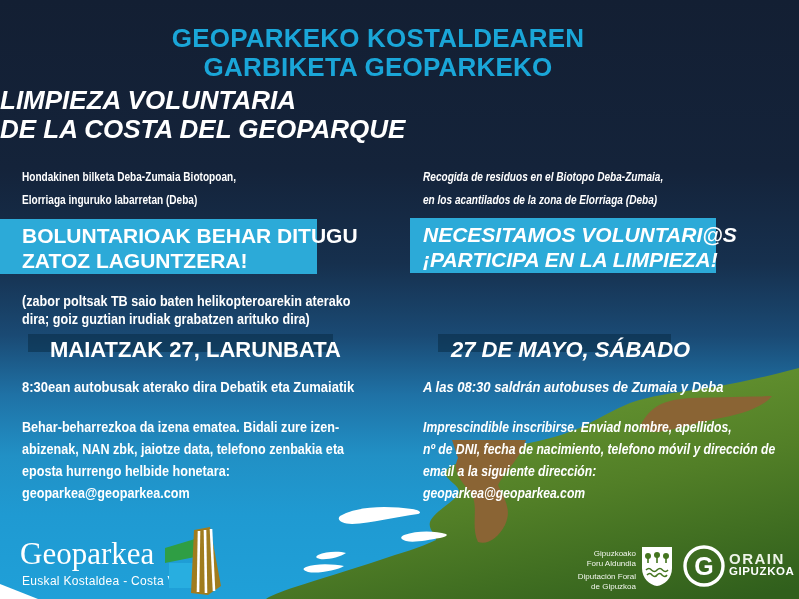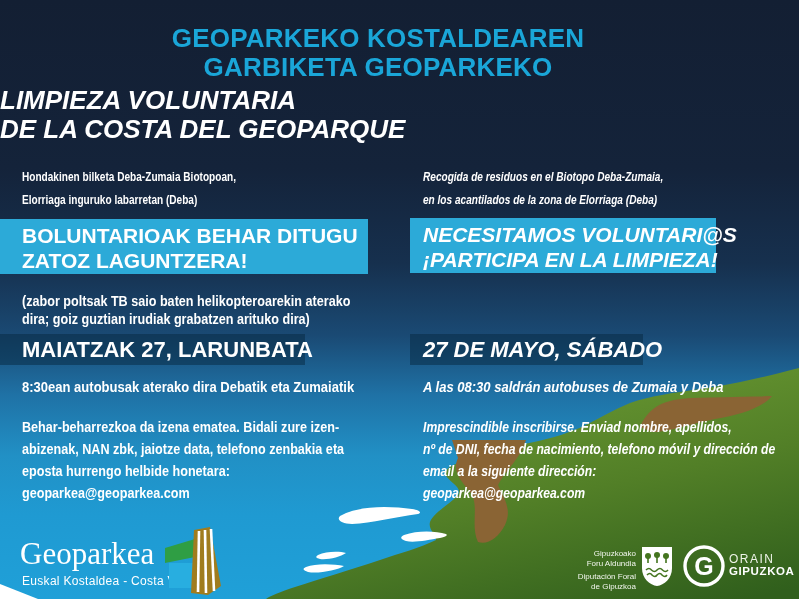--- a/index.html
+++ b/index.html
@@ -25,46 +25,46 @@
   .col-left  { left:22px;  width:380px; }
   .col-right { left:423px; width:376px; font-style:italic; }
   .intro { top:166px; font-size:12px; font-weight:700; line-height:23px; }
   .note  { top:292px; font-size:15px; font-weight:700; line-height:18px; }
   .bus   { top:377px; font-size:15.5px; font-weight:700; line-height:19px; }
   .register { top:416px; font-size:15px; font-weight:700; line-height:22px; }
   .register-r { font-size:14.5px; }
   .email { font-weight:700; }
 
   .hl-box { position:absolute; z-index:2; background:#2caad8; height:55px; }
-  .hl-left  { left:0;   top:219px; width:368px; }
+  .hl-left  { left:0;   top:219px; width:317px; }
   .hl-right { left:410px; top:218px; width:306px; }
   .hl-text { position:absolute; top:4px; font-size:21px; font-weight:700; line-height:25px; color:#fff; }
   .hl-left  .hl-text { left:22px; }
   .hl-right .hl-text { left:13px; font-style:italic; }
 
-  .date-band { position:absolute; z-index:2; background:rgba(6,40,64,0.5); height:31px; }
+  .date-band { position:absolute; z-index:2; background:rgba(6,40,64,0.5); height:18px;margin-left:28px; }
   .date-left  { left:0;     top:334px; width:305px; }
   .date-right { left:410px; top:334px; width:233px; }
   .date-text { position:absolute; top:3px; font-size:22px; font-weight:700; color:#fff; white-space:nowrap; }
   .date-left  .date-text { left:22px; }
   .date-right .date-text { left:13px; font-style:italic; }
 
   
   .geoparkea-name { left:20px; top:536px; font-family:"Liberation Serif", serif;
     font-size:31px; font-weight:400; color:#fff; }
   .geoparkea-tagline { left:22px; top:574px; font-size:12px; font-weight:400; letter-spacing:0.3px; }
   .flysch { left:165px; top:526px; }
   .aldundia-text { left:556px; top:549px; width:80px; text-align:right;
     font-size:8px; line-height:10px; color:#f2f6ee; }
   .aldundia-text .b { font-weight:400; }
   .aldundia-text .gap { height:3px; }
   .shield { left:640px; top:545px; }
   .g-ring { left:682px; top:544px; }
   .orain { left:729px; top:553px; line-height:12px; }
-  .orain-top { font-size:12px; font-weight:400; letter-spacing:1.5px; color:#eef4e8; }
+  .orain-top { font-size:15px; font-weight:700; letter-spacing:1.5px; color:#eef4e8; }
   .orain-bottom { font-size:11.5px; font-weight:700; letter-spacing:0.6px; color:#fff; }
 </style>
 </head>
 <body>
 
 <div class="poster">
 
   <svg class="layer" width="799" height="599" viewBox="0 0 799 599" style="z-index:1">
     <defs>
       <linearGradient id="landg" x1="0.4" y1="0" x2="0.9" y2="1">

